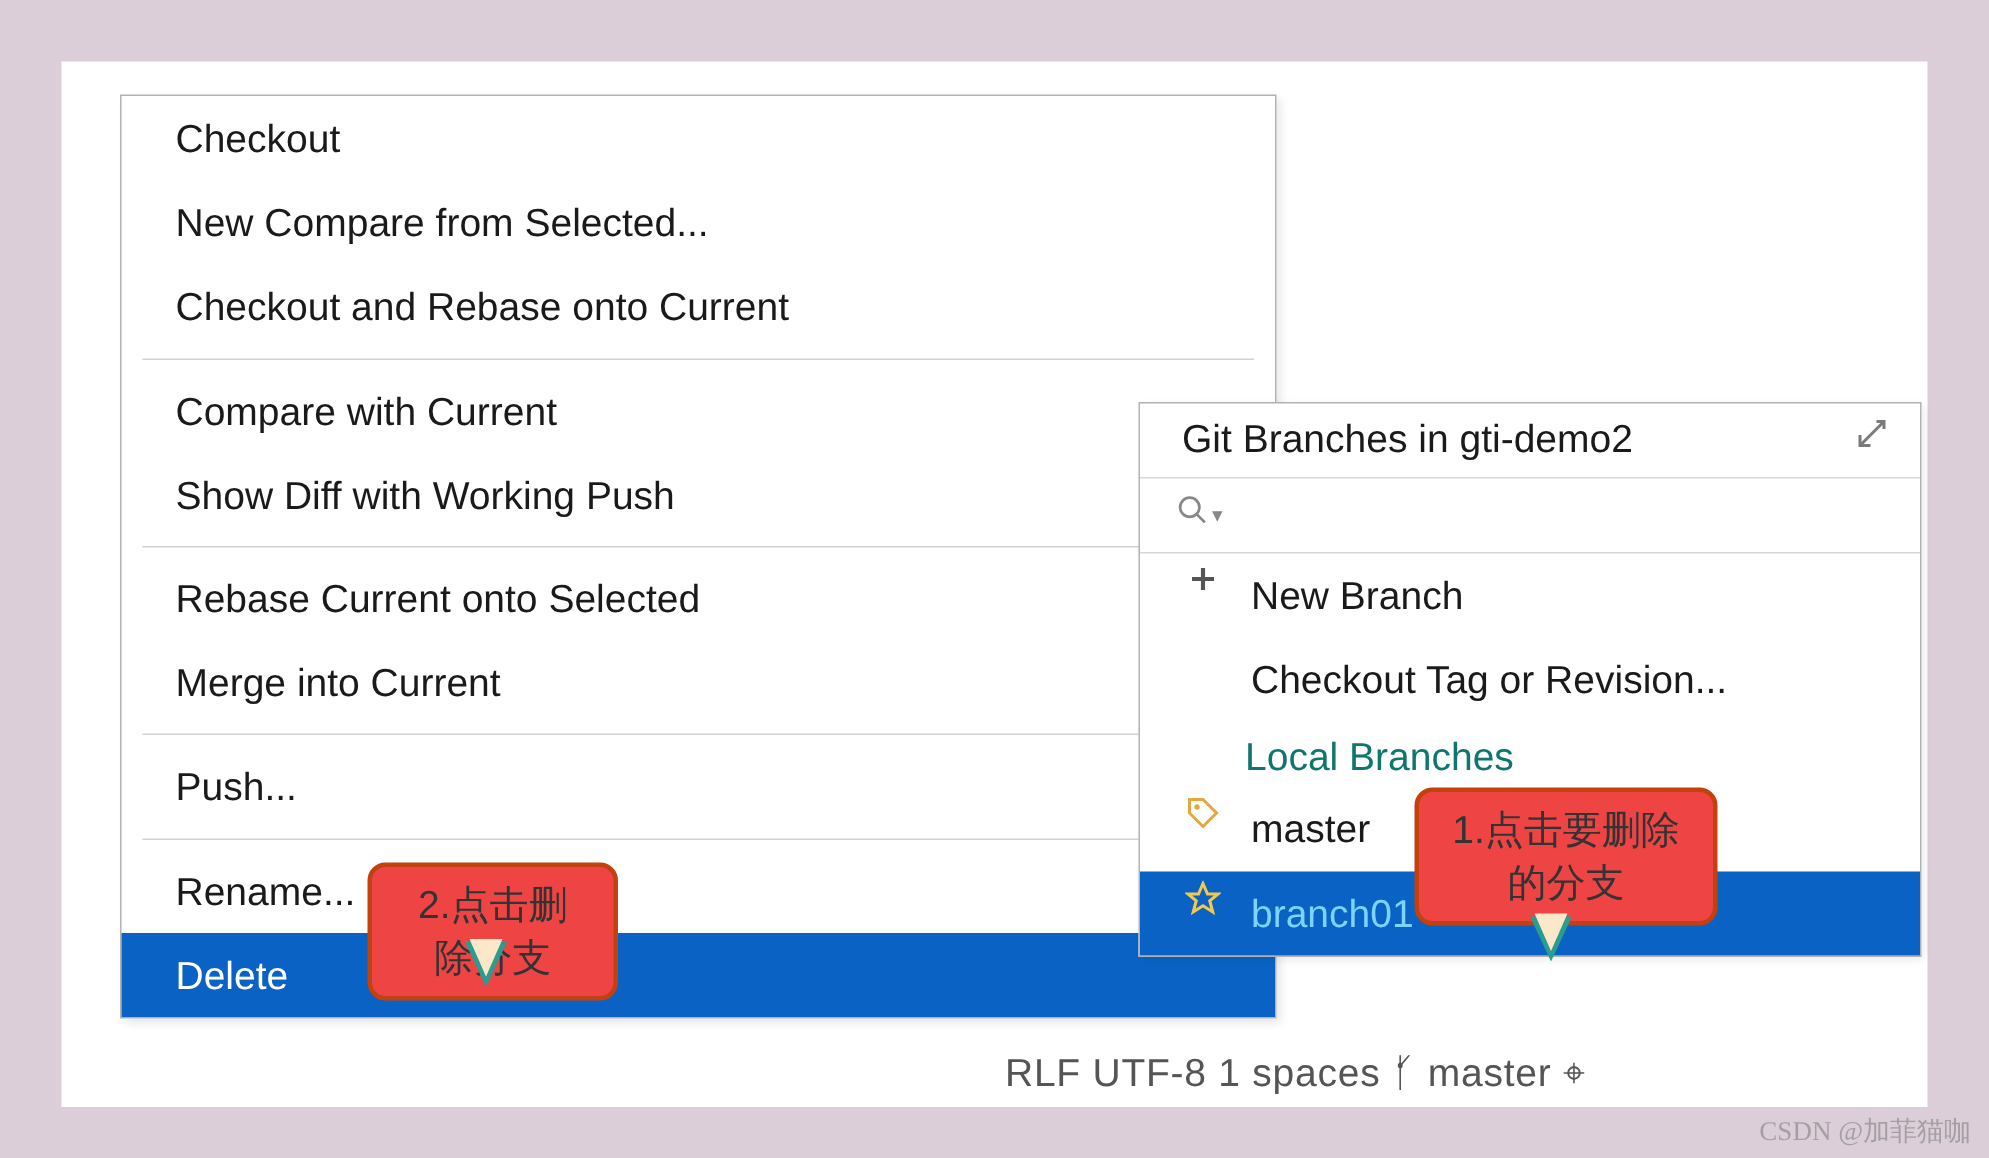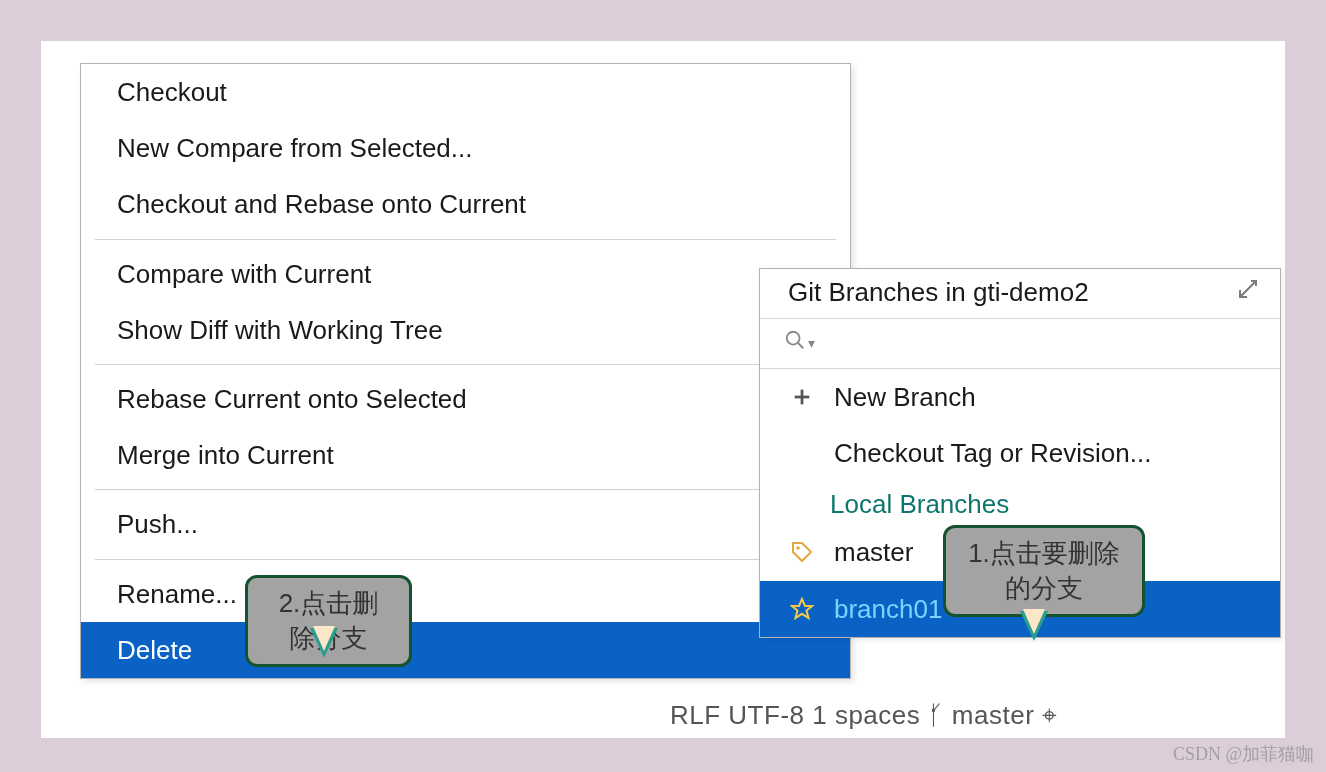--- a/index.html
+++ b/index.html
@@ -68,21 +68,21 @@
     display: flex;
     align-items: center;
     padding: 8px 20px 10px 24px;
     border-bottom: 1px solid #d7d7d7;
     color: #888;
     font-size: 26px;
     gap: 2px;
   }
   .popup-row {
     display: flex;
-    align-items: center;
+    align-items: flex-start;
     padding: 6px 20px 6px 28px;
     font-size: 26px;
     color: #1a1a1a;
     line-height: 1.7;
     gap: 18px;
   }
   .popup-row .icon-slot {
     width: 28px;
     display: inline-flex;
     justify-content: center;
@@ -111,22 +111,22 @@
   .watermark {
     position: absolute;
     right: 12px;
     bottom: 6px;
     font-size: 18px;
     color: rgba(120,120,120,0.55);
     font-family: Liberation Serif, serif;
   }
   .callout {
     position: absolute;
-    background: #a3a3a3;
-    border: 3px solid #14532d;
+    background: #ef4444;
+    border: 3px solid #c2410c;
     border-radius: 12px;
     padding: 8px 18px;
     font-size: 26px;
     color: #333;
     text-align: center;
     line-height: 1.35;
   }
   .callout-tail {
     position: absolute;
     width: 0; height: 0;
@@ -162,21 +162,21 @@
 <body>
 
 <div class="outer-white"></div>
 
 <div class="left-menu">
   <div class="menu-item">Checkout</div>
   <div class="menu-item">New Compare from Selected...</div>
   <div class="menu-item">Checkout and Rebase onto Current</div>
   <div class="menu-sep"></div>
   <div class="menu-item">Compare with Current</div>
-  <div class="menu-item">Show Diff with Working Tree</div>
+  <div class="menu-item">Show Diff with Working Push</div>
   <div class="menu-sep"></div>
   <div class="menu-item">Rebase Current onto Selected</div>
   <div class="menu-item">Merge into Current</div>
   <div class="menu-sep"></div>
   <div class="menu-item">Push...</div>
   <div class="menu-sep"></div>
   <div class="menu-item">Rename...</div>
   <div class="menu-item selected">Delete</div>
 </div>
 

